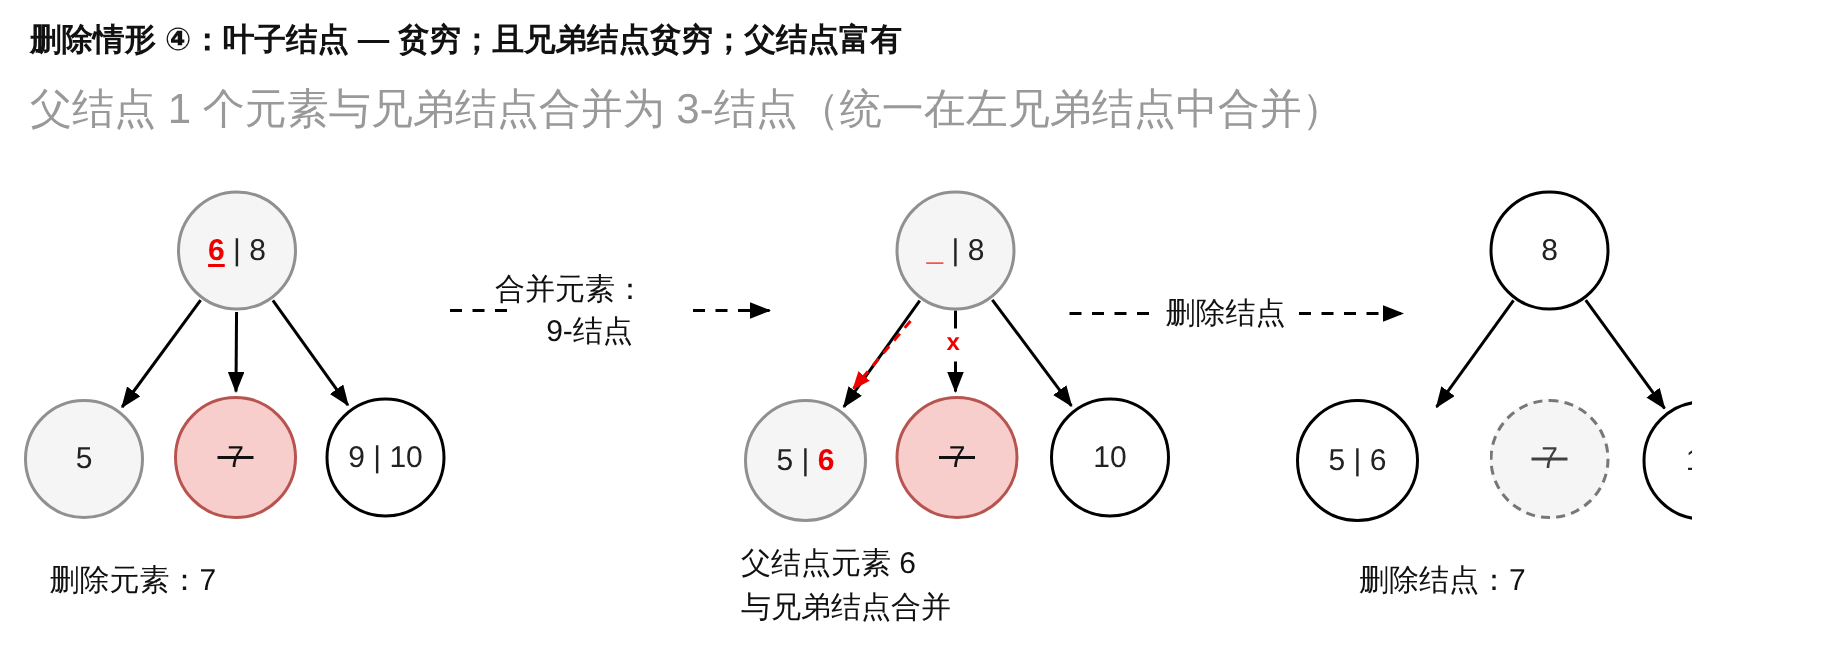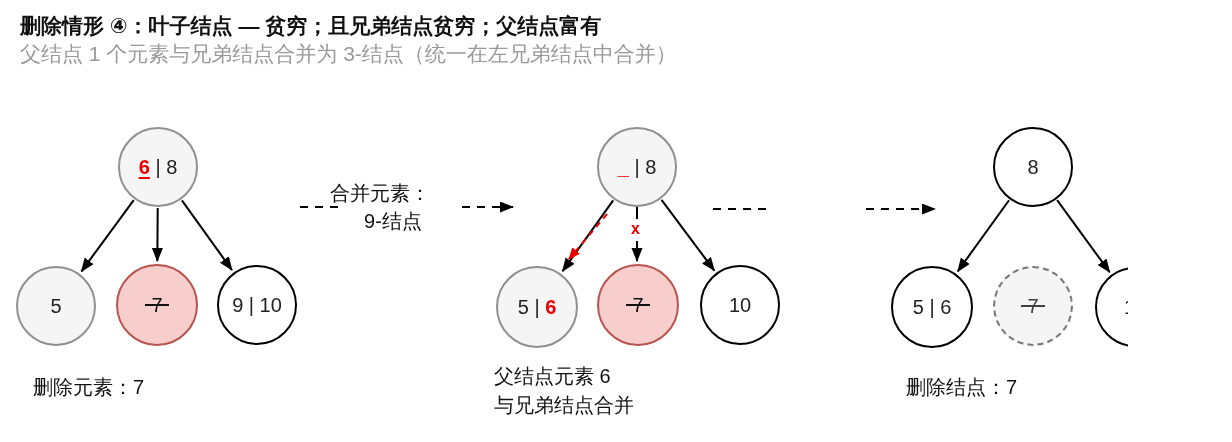--- a/index.html
+++ b/index.html
@@ -9,21 +9,21 @@
     --gray-fill:#f5f5f5;
     --gray-stroke:#909090;
     --subtitle:#999999;
   }
   *{margin:0;padding:0;box-sizing:border-box}
   html,body{background:#fff}
   body{font-family:"Liberation Sans","DejaVu Sans",sans-serif;}
   .canvas{position:relative;width:1128px;height:442px;background:#ffffff;overflow:hidden}
 
   .title{position:absolute;left:20px;top:12px;font-size:21px;font-weight:700;color:#111;white-space:nowrap}
-  .subtitle{position:absolute;left:20px;top:40px;font-size:21px;color:var(--subtitle);white-space:nowrap}
+  .subtitle{position:absolute;left:20px;top:54px;font-size:28px;color:var(--subtitle);white-space:nowrap}
 
   svg.edge-layer{position:absolute;left:0;top:0;width:1232px;height:442px}
   .node-layer{position:absolute;left:0;top:0;width:1232px;height:442px}
 
   .l-black{stroke:#000;stroke-width:2;fill:none}
   .l-red{stroke:var(--red);stroke-width:2;fill:none}
   .dash-big{stroke-dasharray:8 7}
   .dash-fine{stroke-dasharray:6 5}
   .mh-black{fill:#000}
   .mh-red{fill:var(--red)}
@@ -84,28 +84,29 @@
       <div class="node gray" style="left: 118px; top: 127px; width: 80px; height: 80px;"><span class="p red bold underline">6</span><span class="p"> | 8</span></div>
       <div class="node gray" style="left: 16px; top: 266px; width: 80px; height: 80px;"><span class="p">5</span></div>
       <div class="node pink" style="left: 116px; top: 264px; width: 82px; height: 82px;"><span class="p strike">7</span></div>
       <div class="node white" style="left: 217px; top: 265px; width: 80px; height: 80px;"><span class="p">9 | 10</span></div>
       <div class="x-mark" style="left: 631px; top: 221px;">x</div>
       <div class="node gray" style="left: 597px; top: 127px; width: 80px; height: 80px;"><span class="p red bold">_</span><span class="p"> | 8</span></div>
       <div class="node gray" style="left: 496px; top: 266px; width: 82px; height: 82px;"><span class="p">5 | </span><span class="p red bold">6</span></div>
       <div class="node pink" style="left: 597px; top: 264px; width: 82px; height: 82px;"><span class="p strike">7</span></div>
       <div class="node white" style="left: 700px; top: 265px; width: 80px; height: 80px;"><span class="p">10</span></div>
       <div class="node white" style="left: 993px; top: 127px; width: 80px; height: 80px;"><span class="p">8</span></div>
-      <div class="node white" style="left: 891px; top: 266px; width: 82px; height: 82px;"><span class="p">5 | 6</span></div>
+      <div class="node white" style="left: 864px; top: 266px; width: 82px; height: 82px;"><span class="p">5 | 6</span></div>
       <div class="node ghost" style="left: 993px; top: 266px; width: 80px; height: 80px;"><span class="p strike">7</span></div>
       <div class="node white" style="left: 1095px; top: 267px; width: 80px; height: 80px;"><span class="p">10</span></div>
     </div>
 
   <div class="caption" style="left:33px;top:373px;width:240px">删除元素：7</div>
   <div class="caption" style="left:494px;top:362px;width:240px">
     <div>父结点元素 6</div>
     <div>与兄弟结点合并</div>
   </div>
   <div class="caption" style="left:906px;top:373px;width:240px">删除结点：7</div>
 
   <div class="t-label" style="left:300px;top:181px;width:160px">合并元素：</div>
   <div class="t-label" style="left:313px;top:209px;width:160px">9-结点</div>
+  <div class="t-label" style="left:737px;top:197px;width:160px">删除结点</div>
 
 </div>
 
 </body></html>

